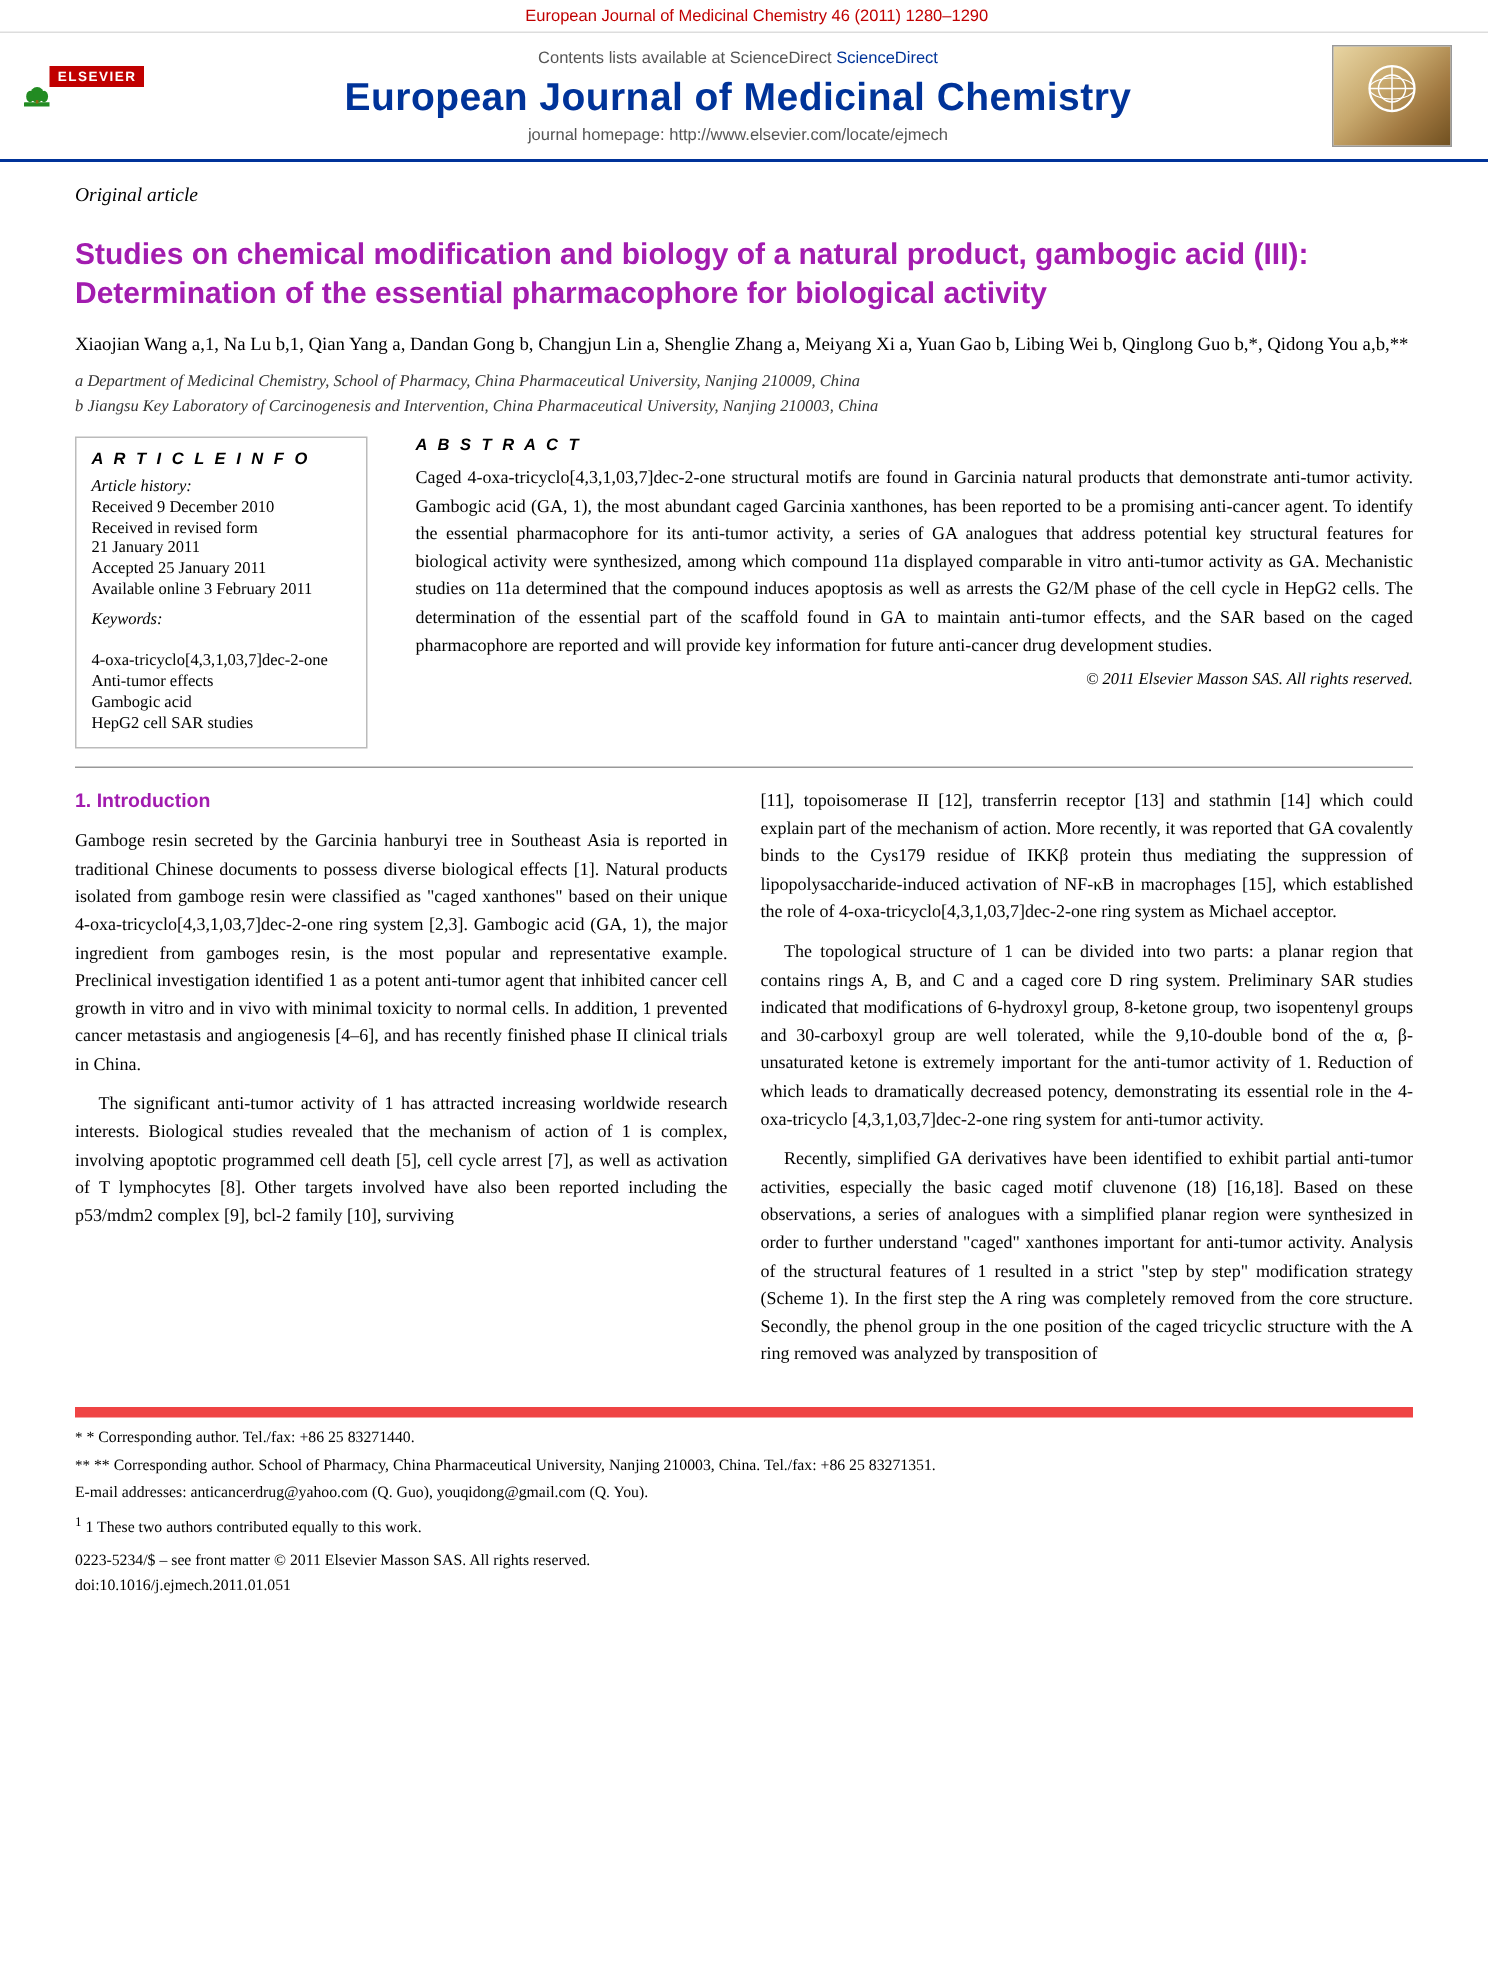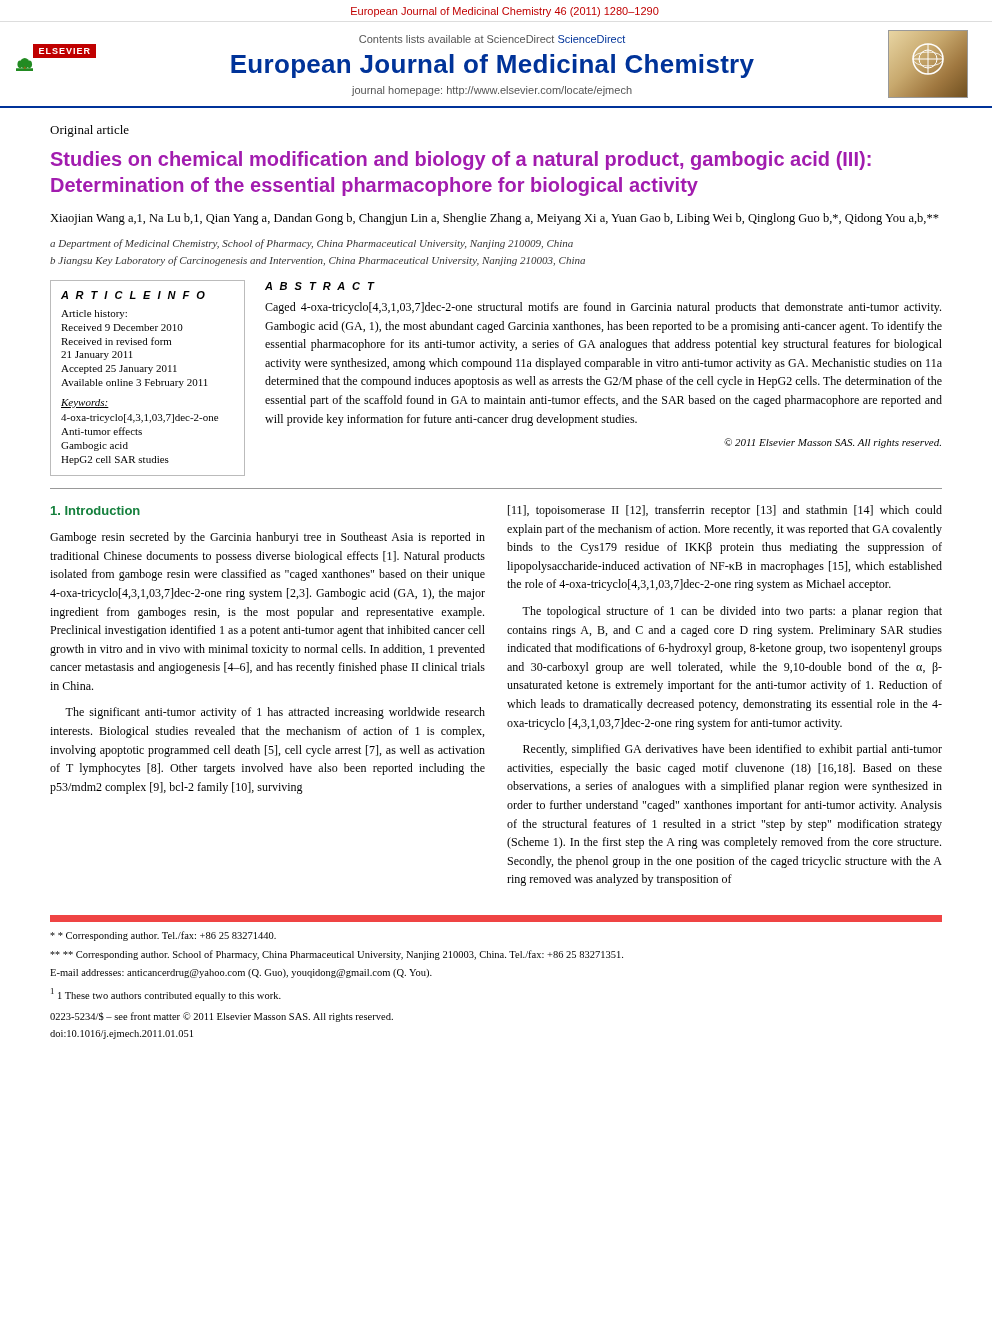--- a/index.html
+++ b/index.html
@@ -54,63 +54,63 @@
         <line x1="15" y1="22" x2="45" y2="22" stroke="#fff" stroke-width="1"></line>
         <line x1="30" y1="7" x2="30" y2="37" stroke="#fff" stroke-width="1"></line>
         <ellipse cx="30" cy="22" rx="15" ry="7" fill="none" stroke="#fff" stroke-width="0.8"></ellipse>
       </svg>
     </div>
   </div>
 </div>
 
 <div style="padding:14px 50px 10px 50px;">
 
-  <div style="font-size:13px; margin-bottom:8px; color:#000; font-family:'Times New Roman',serif;">Original article</div>
+  <div style="font-style:italic; font-size:13px; margin-bottom:19px; color:#000; font-family:'Times New Roman',serif;">Original article</div>
 
   <div style="font-size:20px; font-weight:bold; line-height:1.3; margin-bottom:10px; color:#a21caf; font-family:Arial,sans-serif;">Studies on chemical modification and biology of a natural product, gambogic acid (III): Determination of the essential pharmacophore for biological activity</div>
 
   <div style="font-size:12.5px; margin-bottom:7px; line-height:1.6; font-family:'Times New Roman',serif;">
     <span>Xiaojian Wang a,1, Na Lu b,1, Qian Yang a, Dandan Gong b, Changjun Lin a, Shenglie Zhang a, Meiyang Xi a, Yuan Gao b, Libing Wei b, Qinglong Guo b,*, Qidong You a,b,**</span>
   </div>
 
   <div style="font-size:11px; font-style:italic; color:#333; margin-bottom:12px; line-height:1.5; font-family:'Times New Roman',serif;">
     <div>a Department of Medicinal Chemistry, School of Pharmacy, China Pharmaceutical University, Nanjing 210009, China</div>
     <div>b Jiangsu Key Laboratory of Carcinogenesis and Intervention, China Pharmaceutical University, Nanjing 210003, China</div>
   </div>
 
-  <div style="display:flex; gap:20px; margin-bottom:12px;">
+  <div style="display:flex; gap:32px; margin-bottom:12px;">
 
     <div style="width:195px; flex-shrink:0; border:1px solid #bbb; padding:8px 10px; font-size:11px; font-family:'Times New Roman',serif;">
       <div style="font-size:11px; font-variant:small-caps; letter-spacing:2px; margin-bottom:6px; font-style:italic; font-family:Arial,sans-serif; font-weight:bold;">A R T I C L E   I N F O</div>
-      <div style="margin-bottom:2px;">Article history:</div>
+      <div style="font-style:italic; margin-bottom:2px;">Article history:</div>
       <div style="margin-bottom:2px;">Received 9 December 2010</div>
       <div style="margin-bottom:1px;">Received in revised form</div>
       <div style="margin-bottom:2px;">21 January 2011</div>
       <div style="margin-bottom:2px;">Accepted 25 January 2011</div>
       <div style="margin-bottom:8px;">Available online 3 February 2011</div>
-      <div style="font-style:italic; margin-bottom:3px;text-decoration:underline;">Keywords:</div>
+      <div style="font-style:italic; margin-bottom:15px;">Keywords:</div>
       <div style="margin-bottom:2px;">4-oxa-tricyclo[4,3,1,03,7]dec-2-one</div>
       <div style="margin-bottom:2px;">Anti-tumor effects</div>
       <div style="margin-bottom:2px;">Gambogic acid</div>
       <div style="margin-bottom:2px;">HepG2 cell SAR studies</div>
     </div>
 
     <div style="flex:1; font-family:'Times New Roman',serif;">
       <div style="font-size:11px; font-variant:small-caps; letter-spacing:2px; margin-bottom:6px; font-style:italic; font-family:Arial,sans-serif; font-weight:bold;">A B S T R A C T</div>
       <div style="font-size:12px; line-height:1.55; text-align:justify; color:#000;">Caged 4-oxa-tricyclo[4,3,1,03,7]dec-2-one structural motifs are found in Garcinia natural products that demonstrate anti-tumor activity. Gambogic acid (GA, 1), the most abundant caged Garcinia xanthones, has been reported to be a promising anti-cancer agent. To identify the essential pharmacophore for its anti-tumor activity, a series of GA analogues that address potential key structural features for biological activity were synthesized, among which compound 11a displayed comparable in vitro anti-tumor activity as GA. Mechanistic studies on 11a determined that the compound induces apoptosis as well as arrests the G2/M phase of the cell cycle in HepG2 cells. The determination of the essential part of the scaffold found in GA to maintain anti-tumor effects, and the SAR based on the caged pharmacophore are reported and will provide key information for future anti-cancer drug development studies.</div>
       <div style="text-align:right; font-size:11px; margin-top:8px; font-style:italic;">© 2011 Elsevier Masson SAS. All rights reserved.</div>
     </div>
   </div>
 
   <hr style="border:none; border-top:1px solid #999; margin:8px 0 12px 0;">
 
   <div style="display:flex; gap:22px;">
 
     <div style="flex:1; font-size:12px; line-height:1.55; text-align:justify; font-family:'Times New Roman',serif;">
-      <div style="font-size:13px; font-weight:bold; margin-bottom:7px; color:#15803d; font-family:Arial,sans-serif;">1.  Introduction</div>
+      <div style="font-size:13px; font-weight:bold; margin-bottom:7px; color:#a21caf; font-family:Arial,sans-serif;">1.  Introduction</div>
       <p style="margin-bottom:8px; text-align:justify;">
         <span>Gamboge resin secreted by the Garcinia hanburyi tree in Southeast Asia is reported in traditional Chinese documents to possess diverse biological effects [1]. Natural products isolated from gamboge resin were classified as "caged xanthones" based on their unique 4-oxa-tricyclo[4,3,1,03,7]dec-2-one ring system [2,3]. Gambogic acid (GA, 1), the major ingredient from gamboges resin, is the most popular and representative example. Preclinical investigation identified 1 as a potent anti-tumor agent that inhibited cancer cell growth in vitro and in vivo with minimal toxicity to normal cells. In addition, 1 prevented cancer metastasis and angiogenesis [4–6], and has recently finished phase II clinical trials in China.</span>
       </p>
       <p style="margin-bottom:8px; text-indent:1.3em; text-align:justify;">
         <span>The significant anti-tumor activity of 1 has attracted increasing worldwide research interests. Biological studies revealed that the mechanism of action of 1 is complex, involving apoptotic programmed cell death [5], cell cycle arrest [7], as well as activation of T lymphocytes [8]. Other targets involved have also been reported including the p53/mdm2 complex [9], bcl-2 family [10], surviving</span>
       </p>
     </div>
 
     <div style="flex:1; font-size:12px; line-height:1.55; text-align:justify; font-family:'Times New Roman',serif;">
       <p style="margin-bottom:8px; text-align:justify;">

